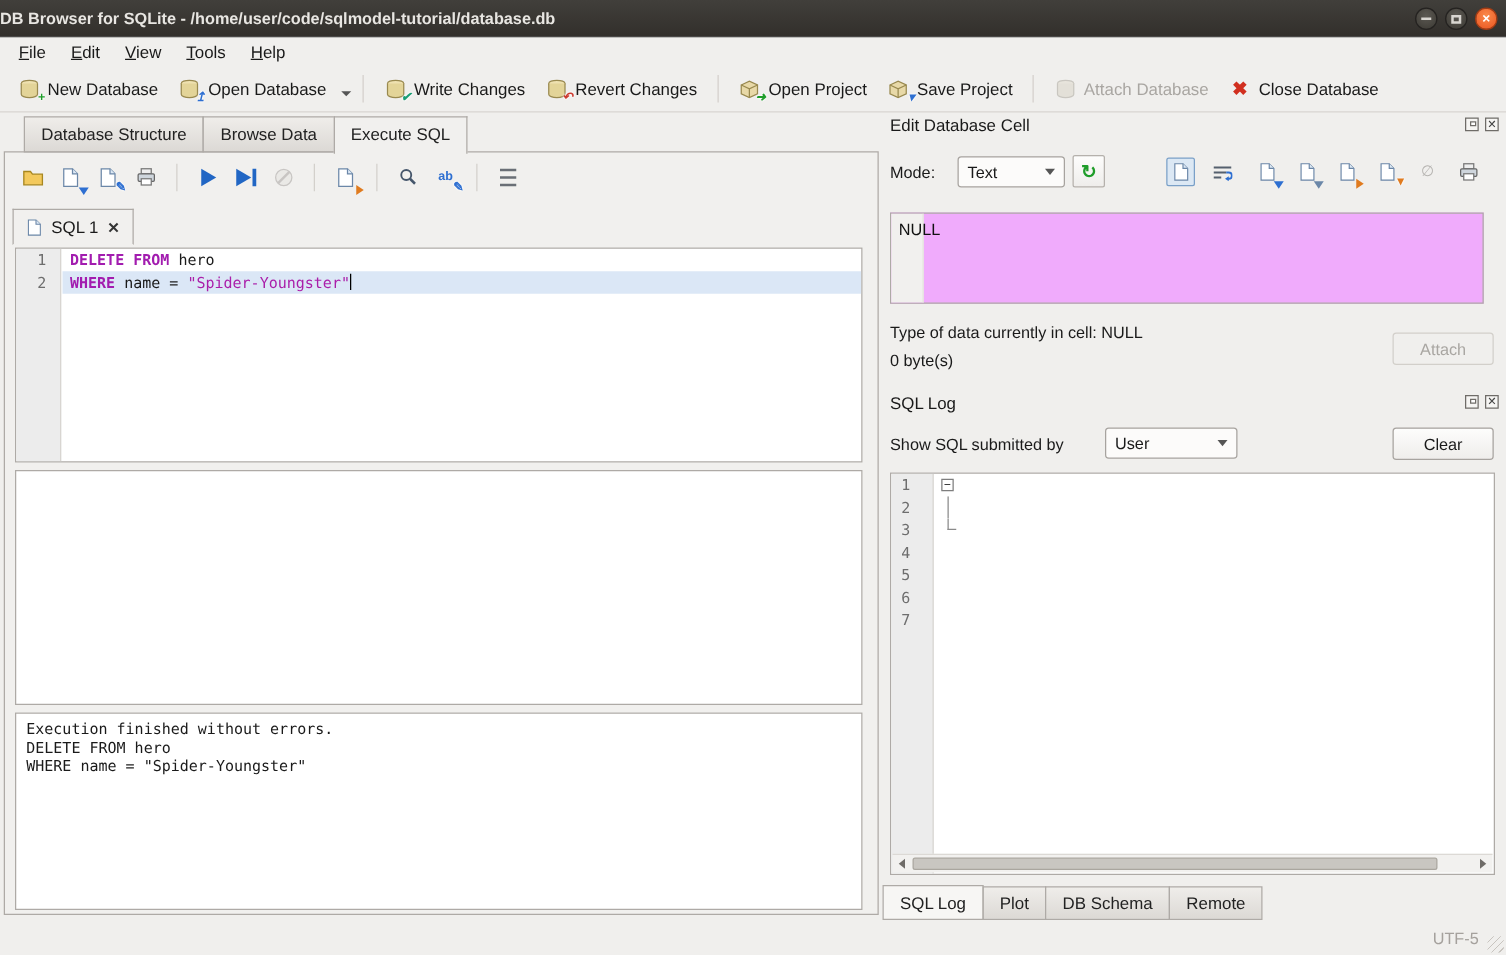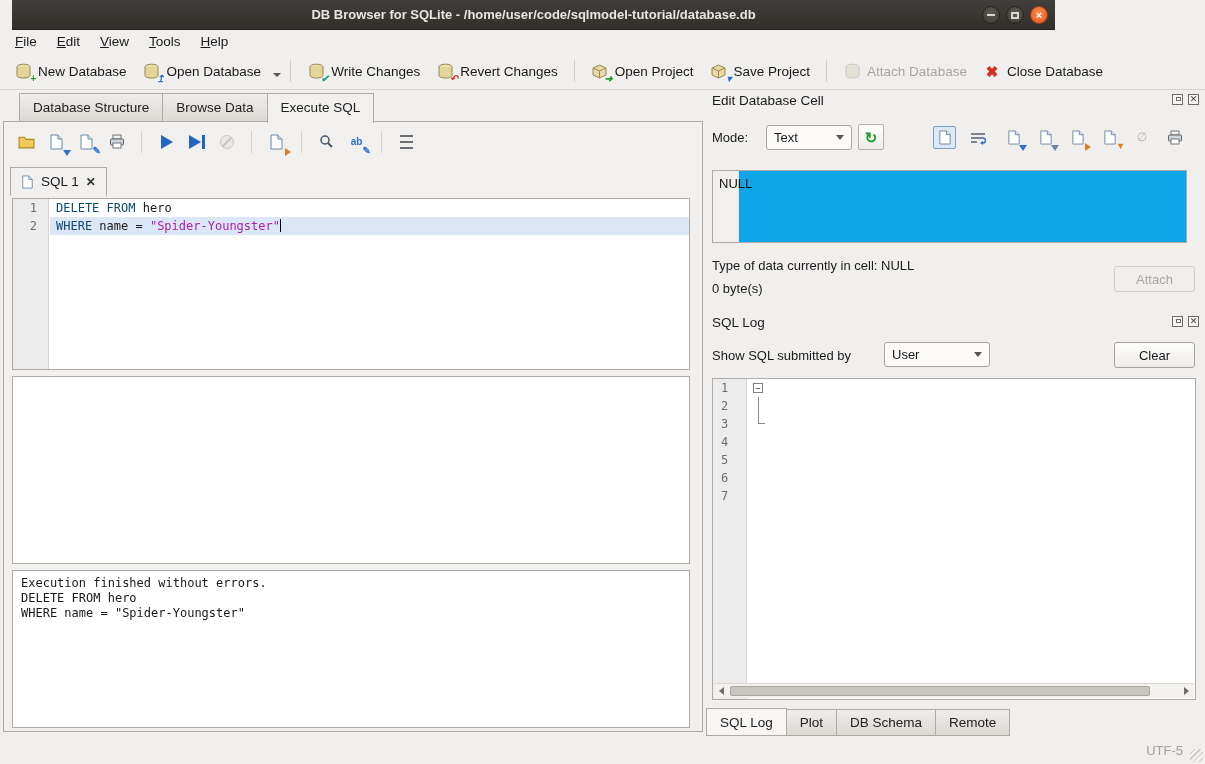--- a/index.html
+++ b/index.html
@@ -1,19 +1,19 @@
 <!DOCTYPE html>
 <html><head>
 <meta charset="utf-8">
 <style>
 *{box-sizing:border-box;margin:0;padding:0}
 html,body{width:1205px;height:764px}
 body{position:relative;font-family:"Liberation Sans",sans-serif;font-size:13px;background:#f0efed;color:#1a1a1a;overflow:hidden}
 
-.titlebar{position:absolute;left:12px;top:0;width:1043px;height:30px;background:linear-gradient(#413f3b,#322f2b);border-bottom:1px solid #232220;color:#e8e6e2;font-weight:bold;font-size:13px;display:flex;align-items:center;justify-content:center}
+.titlebar{position:absolute;left:0;top:0;width:1205px;height:30px;background:linear-gradient(#413f3b,#322f2b);border-bottom:1px solid #232220;color:#e8e6e2;font-weight:bold;font-size:13px;display:flex;align-items:center;}
 .winbtns{position:absolute;right:7px;top:6px;display:flex;gap:6px}
 .wbtn{width:18px;height:18px;border-radius:50%;background:radial-gradient(circle at 50% 35%,#5c5953,#3b3933);border:1px solid #242220;display:flex;align-items:center;justify-content:center;color:#d9d6d1;font-size:11px;line-height:1}
 .wbtn.close{background:radial-gradient(circle at 50% 35%,#fa8a4b,#e95420);border-color:#a33c14;color:#fff;font-weight:bold}
 .minbar{width:8px;height:2px;background:#d9d6d1}
 .maxbox{width:8px;height:7px;border:2px solid #d9d6d1}
 
 .menubar{position:absolute;left:0;top:30px;width:1205px;height:23px;display:flex;align-items:center;background:#f0efed;padding-left:5px}
 .menuitem{padding:3px 10px;font-size:13.5px}
 
 .toolbar{position:absolute;left:0;top:53px;width:1205px;height:37px;display:flex;align-items:center;gap:2px;padding:0 7px;background:#f0efed;border-bottom:1px solid #d8d5d1}
@@ -43,42 +43,42 @@
 .arr-right{width:0;height:0;border-top:4px solid transparent;border-bottom:4px solid transparent;border-left:6px solid #e07b1f}
 .doctabs{position:absolute;left:6px;top:45px;display:flex;z-index:2}
 .dtab{display:flex;align-items:center;gap:7px;padding:6px 10px;background:#f1f0ee;border:1px solid #aeaaa6;border-bottom:1px solid #f1f0ee;margin-bottom:-1px;font-size:13.5px}
 .dclose{font-size:12px;font-weight:bold;color:#333;line-height:1}
 
 .editor{position:absolute;left:8px;top:76px;width:678px;height:172px;background:#fff;border:1px solid #aeaaa6;font-family:"DejaVu Sans Mono","Liberation Mono",monospace;font-size:12px;overflow:hidden}
 .egutter{position:absolute;left:0;top:0;bottom:0;width:36px;background:#ececec;border-right:1px solid #d8d5d1}
 .enum{height:18px;line-height:18px;text-align:right;padding-right:11px;color:#6e6e6e}
 .eline{position:relative;margin-left:37px;height:18px;line-height:18px;padding-left:6px;white-space:pre}
 .eline.cur{background:#dbe7f6}
-.kw{color:#0c4a6e;font-weight:normal}
+.kw{color:#a21caf;font-weight:bold}
 .str{color:#aa1faa}
 .cmt{color:#169a43}
 .caret2{display:inline-block;width:1.5px;height:13px;background:#000;vertical-align:-2px}
 .results{position:absolute;left:8px;top:254px;width:678px;height:188px;background:#fff;border:1px solid #aeaaa6}
 .execlog{position:absolute;left:8px;top:448px;width:678px;height:158px;background:#fff;border:1px solid #aeaaa6;padding:5px 8px;font-family:"DejaVu Sans Mono","Liberation Mono",monospace;font-size:12px;line-height:15px}
 .execlog div{white-space:pre}
 
 .rpanel{position:absolute;left:705px;top:90px;width:500px;height:648px}
 .sechead{position:absolute;font-size:13.5px}
 .winicons{position:absolute;display:flex;gap:5px;align-items:center}
 .wicon{width:11px;height:11px;border:1px solid #6f6c68;background:#f6f5f3;display:flex;align-items:center;justify-content:center;font-size:9px;line-height:1;color:#444}
 .wicon .inner{width:5px;height:4px;border:1px solid #6f6c68;margin-top:-2px;margin-left:2px;background:#fff}
 .combo{position:absolute;height:25px;background:#fcfbfa;border:1px solid #a7a39f;border-radius:3px;display:flex;align-items:center;justify-content:space-between;padding:0 7px;font-size:13px}
 .combo .arr{width:0;height:0;border-top:5px solid #555;border-left:4px solid transparent;border-right:4px solid transparent;margin-left:10px}
 .btn{position:absolute;height:26px;border:1px solid #a7a39f;border-radius:3px;background:linear-gradient(#fdfdfc,#efedeb);display:flex;align-items:center;justify-content:center;font-size:13px}
 .btn.disabled{background:#f0efed;border-color:#d2cfca;color:#a9a6a2}
 .mbtn{position:absolute;width:23px;height:23px;display:flex;align-items:center;justify-content:center;border-radius:2px}
 .mbtn.pressed{border:1px solid #7aa0c8;background:#dce8f4}
 .mbtn.disabled{opacity:.45}
 .reload{color:#1f9d2a;font-size:15px;font-weight:bold;line-height:1}
-.cellbox{position:absolute;left:7px;top:80px;width:475px;height:73px;background:#0ea5e9;border:1px solid #aeaaa6}
+.cellbox{position:absolute;left:7px;top:80px;width:475px;height:73px;background:#f0abfc;border:1px solid #aeaaa6}
 .cellgutter{position:absolute;left:0;top:0;bottom:0;width:26px;background:#f1f0ee;border-right:1px solid #e5e2de}
 .cellval{position:absolute;left:6px;top:5px;font-size:13px;color:#111}
 .infotext{position:absolute;font-size:13px}
 .logbox{position:absolute;left:7px;top:288px;width:484px;height:322px;background:#fff;border:1px solid #aeaaa6;font-family:"DejaVu Sans Mono","Liberation Mono",monospace;font-size:12px;overflow:hidden}
 .loggutter{position:absolute;left:0;top:0;bottom:0;width:34px;background:#ececec;border-right:1px solid #d8d5d1}
 .lognum{height:18px;line-height:18px;padding-left:8px;color:#6e6e6e}
 .logline{position:relative;margin-left:35px;height:18px;line-height:18px;padding-left:23px;white-space:pre;overflow:hidden}
 .foldbox{position:absolute;left:5px;top:4px;width:10px;height:10px;border:1px solid #7e7e7e;background:#fff;font-size:9px;line-height:8px;text-align:center;color:#333}
 .foldline{position:absolute;left:10px;top:0;height:18px;border-left:1px solid #8a8a8a}
 .foldend{position:absolute;left:10px;top:0;height:9px;width:7px;border-left:1px solid #8a8a8a;border-bottom:1px solid #8a8a8a}

